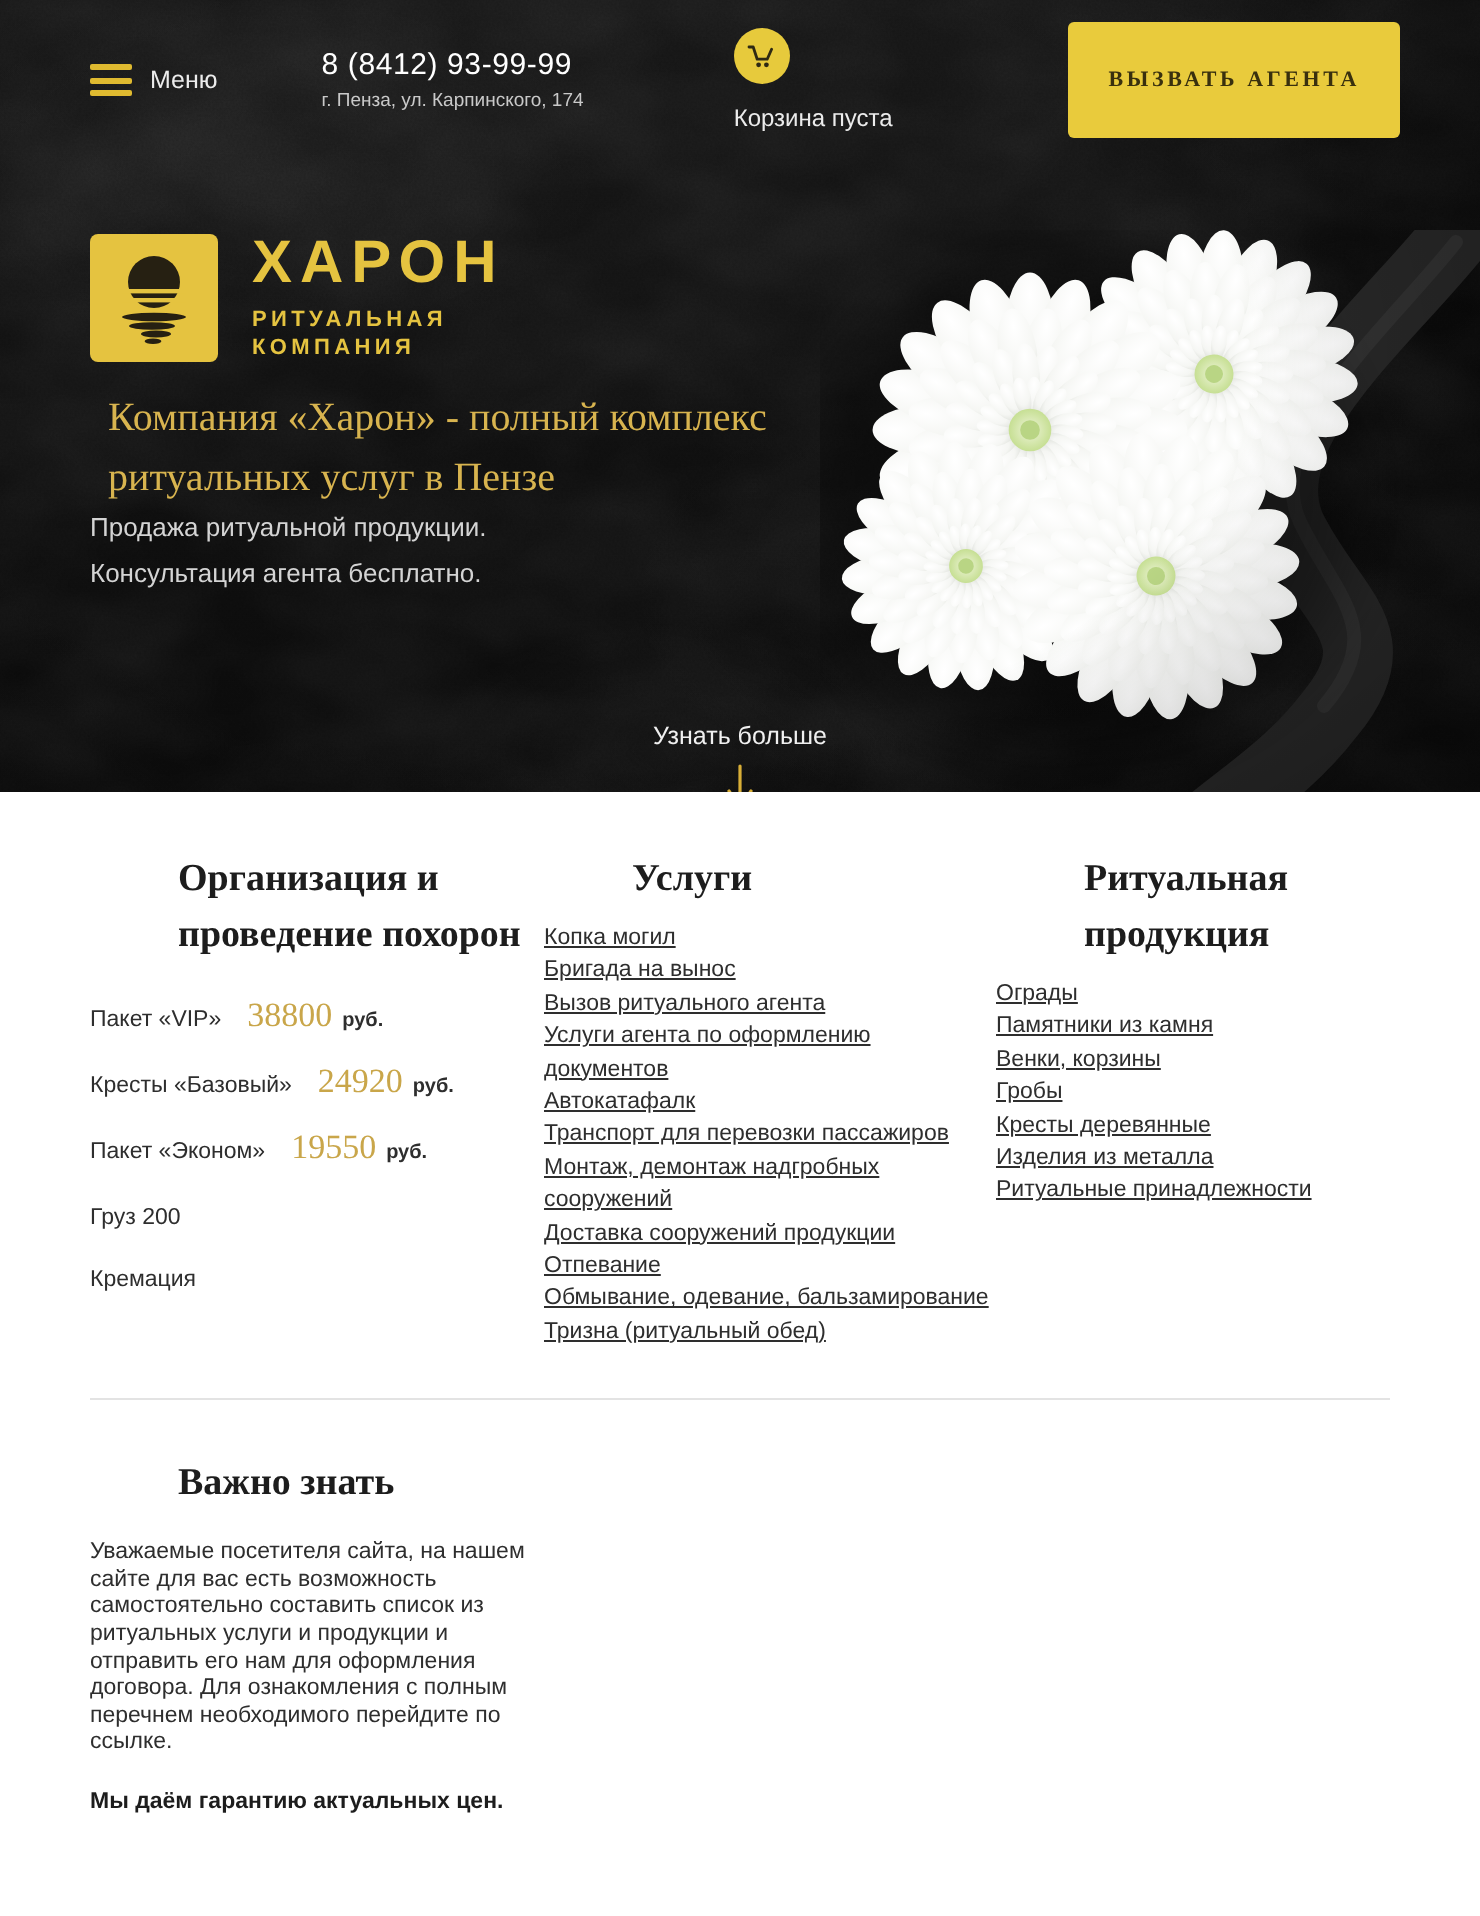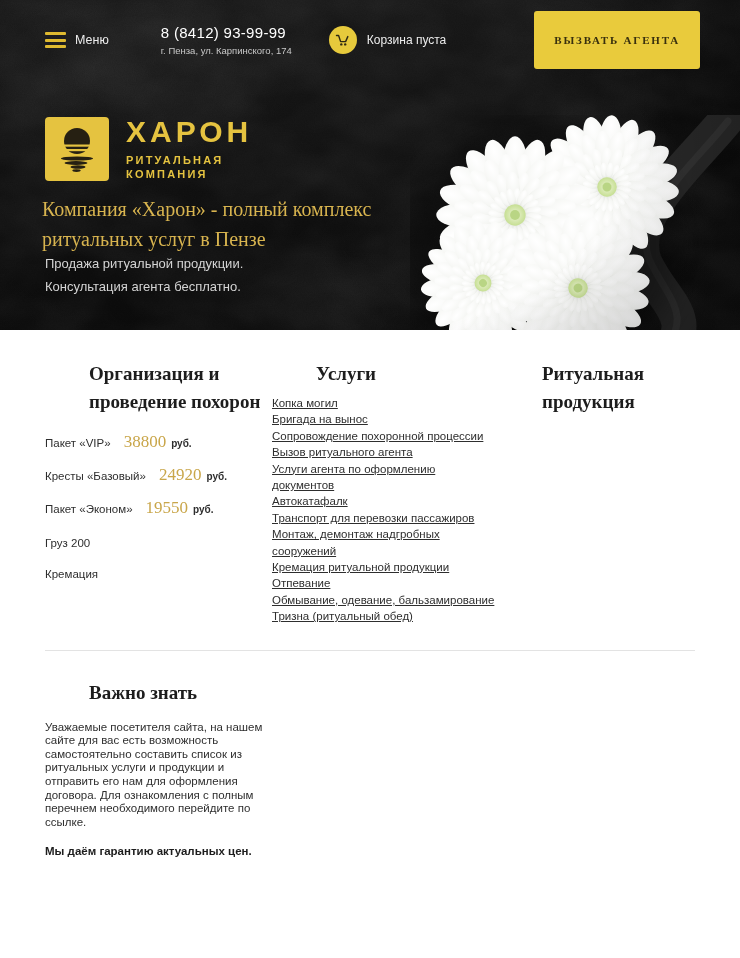--- a/index.html
+++ b/index.html
@@ -8,21 +8,21 @@
     font-family: "Liberation Sans", sans-serif;
     background: #ffffff;
     color: #2e2e2e;
     height: 958px;
     overflow: hidden;
     position: relative;
   }
   
   .hero {
     position: relative;
-    height: 330px;
+    height: 396px;
     background-color: #151515;
     background-image:
       radial-gradient(ellipse 260px 140px at 18% 22%, rgba(255,255,255,0.05), transparent 65%),
       radial-gradient(ellipse 320px 180px at 70% 75%, rgba(255,255,255,0.04), transparent 65%),
       radial-gradient(ellipse 200px 110px at 45% 95%, rgba(255,255,255,0.05), transparent 60%),
       radial-gradient(ellipse 260px 320px at 100% 30%, rgba(0,0,0,0.55), transparent 70%),
       linear-gradient(180deg, #1c1c1c 0%, #121212 60%, #0d0d0d 100%);
     overflow: hidden;
   }
   .hero-texture { position: absolute; inset: 0; z-index: 1; }
@@ -36,21 +36,21 @@
     position: absolute; top: 11px; left: 45px; right: 40px; z-index: 5;
     display: flex; align-items: center;
   }
   .menu-btn { display: flex; align-items: center; gap: 9px; cursor: pointer; }
   .hamburger { display: flex; flex-direction: column; gap: 3.5px; }
   .hamburger span { width: 21px; height: 3px; background: #dfba30; border-radius: 1px; }
   .menu-label { color: #ececec; font-size: 12.5px; }
   .phone-block { margin-left: 52px; }
   .header-phone { color: #ffffff; font-size: 15px; letter-spacing: 0.3px; }
   .header-address { color: #c9c9c9; font-size: 9.5px; margin-top: 4px; }
-  .cart { margin-left: auto; display: flex; align-items: center; gap: 10px; cursor: pointer; }
+  .cart { margin-left: auto; display: flex; align-items: flex-start; gap: 10px; cursor: pointer; flex-direction: column; }
   .cart-circle {
     width: 28px; height: 28px; border-radius: 50%; background: #e7ca3c;
     display: flex; align-items: center; justify-content: center; flex: none;
   }
   .cart-label { color: #ececec; font-size: 12px; }
   .cta-btn {
     margin-left: 88px;
     background: #e9cb3c; color: #39300e;
     font-family: "Liberation Serif", serif; font-weight: bold;
     font-size: 11px; letter-spacing: 1.8px;
@@ -58,21 +58,21 @@
     padding: 23px 20px; cursor: pointer; white-space: nowrap;
   }
 
   .logo-row { position: absolute; top: 117px; left: 45px; z-index: 5; display: flex; align-items: center; cursor: pointer; }
   .logo-square { width: 64px; height: 64px; flex: none; }
   .logo-text { margin-left: 17px; }
   .logo-title { color: #e5c340; font-size: 30px; font-weight: bold; letter-spacing: 4px; line-height: 30px; }
   .logo-sub { color: #e5c340; font-size: 11px; font-weight: bold; letter-spacing: 2.2px; line-height: 14px; margin-top: 6px; }
 
   .hero-heading {
-    position: absolute; top: 194px; left: 42px; width: 420px; z-index: 5;
+    position: absolute; top: 194px; left: 54px; width: 420px; z-index: 5;
     font-family: "Liberation Serif", serif;
     color: #d8b44f; font-size: 20px; line-height: 30px; font-weight: normal;
   }
   .hero-sub { position: absolute; top: 252px; left: 45px; z-index: 5; color: #d4d4d4; font-size: 13px; line-height: 23px; }
 
   .scroll { position: absolute; top: 359px; left: 0; right: 0; z-index: 5; text-align: center; }
   .scroll-label { color: #f0f0f0; font-size: 12.5px; cursor: pointer; display: inline-block; }
   .scroll-arrow { display: block; margin: 5px auto 0; }
 
   
@@ -255,35 +255,43 @@
     </div>
     <div class="pkg-extra">Груз 200</div>
     <div class="pkg-extra">Кремация</div>
   </section>
 
   <section>
     <h2 class="col-h">Услуги</h2>
     <ul class="link-list">
       <li>Копка могил</li>
       <li>Бригада на вынос</li>
-      <li>Сопровождение похоронной процессии</li>
       <li>Вызов ритуального агента</li>
       <li>Услуги агента по оформлению документов</li>
       <li>Автокатафалк</li>
       <li>Транспорт для перевозки пассажиров</li>
       <li>Монтаж, демонтаж надгробных сооружений</li>
-      <li>Кремация ритуальной продукции</li>
+      <li>Доставка сооружений продукции</li>
       <li>Отпевание</li>
       <li>Обмывание, одевание, бальзамирование</li>
       <li>Тризна (ритуальный обед)</li>
     </ul>
   </section>
 
   <section>
     <h2 class="col-h">Ритуальная продукция</h2>
+    <ul class="link-list">
+      <li>Ограды</li>
+      <li>Памятники из камня</li>
+      <li>Венки, корзины</li>
+      <li>Гробы</li>
+      <li>Кресты деревянные</li>
+      <li>Изделия из металла</li>
+      <li>Ритуальные принадлежности</li>
+    </ul>
   </section>
 </main>
 
 <hr class="divider">
 
 <section class="important">
   <h2 class="col-h">Важно знать</h2>
   <p>Уважаемые посетителя сайта, на нашем сайте для вас есть возможность самостоятельно составить список из ритуальных услуги и продукции и отправить его нам для оформления договора. Для ознакомления с полным перечнем необходимого перейдите по ссылке.</p>
   <div class="note">Мы даём гарантию актуальных цен.</div>
 </section>

